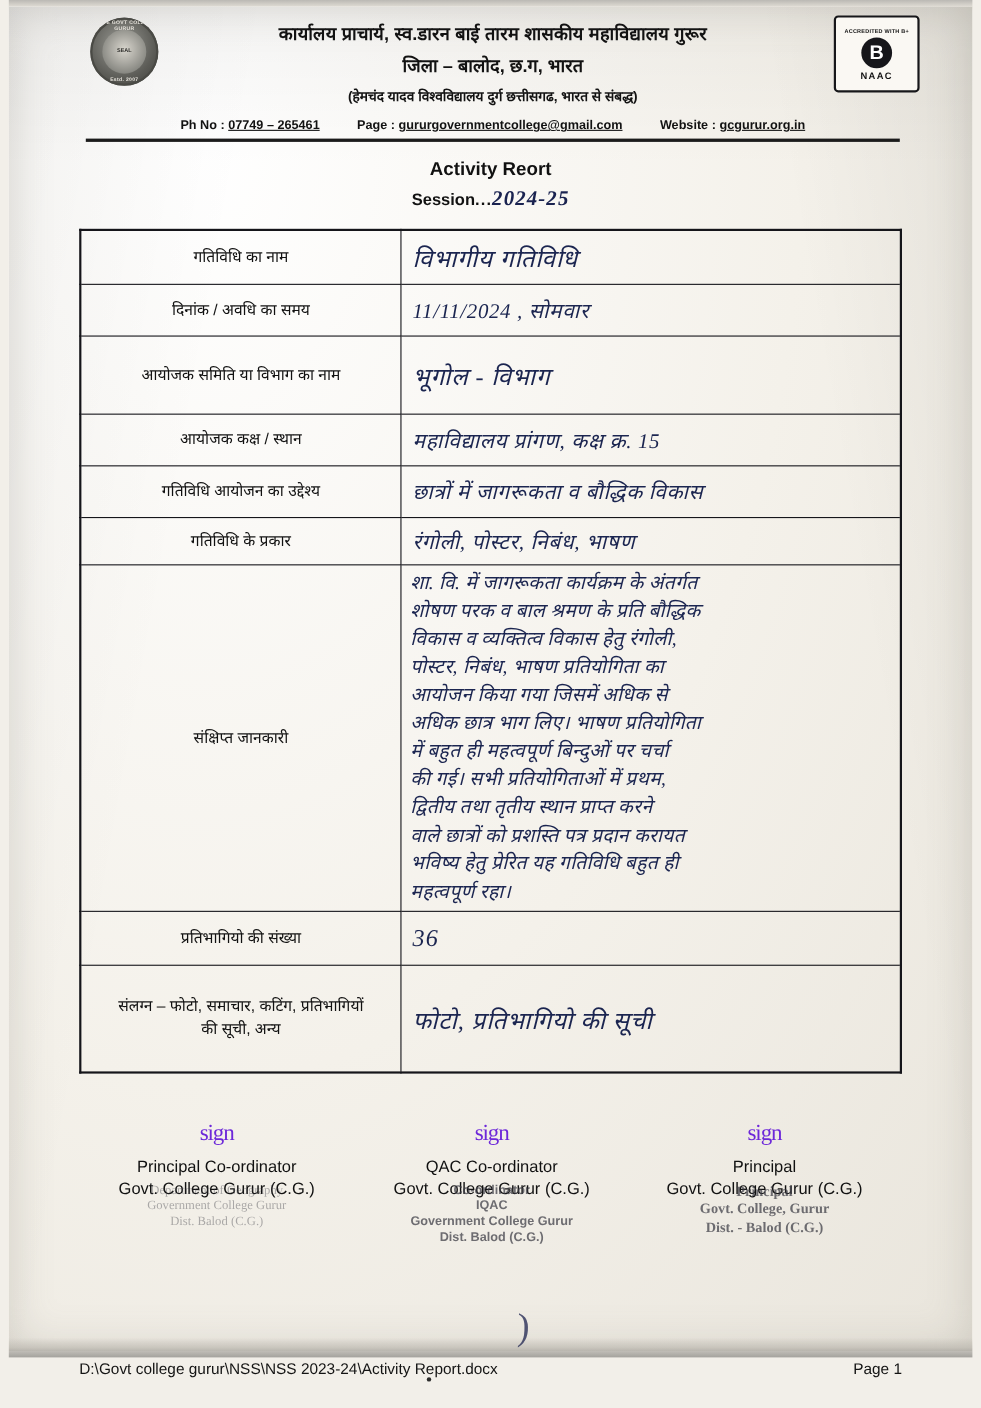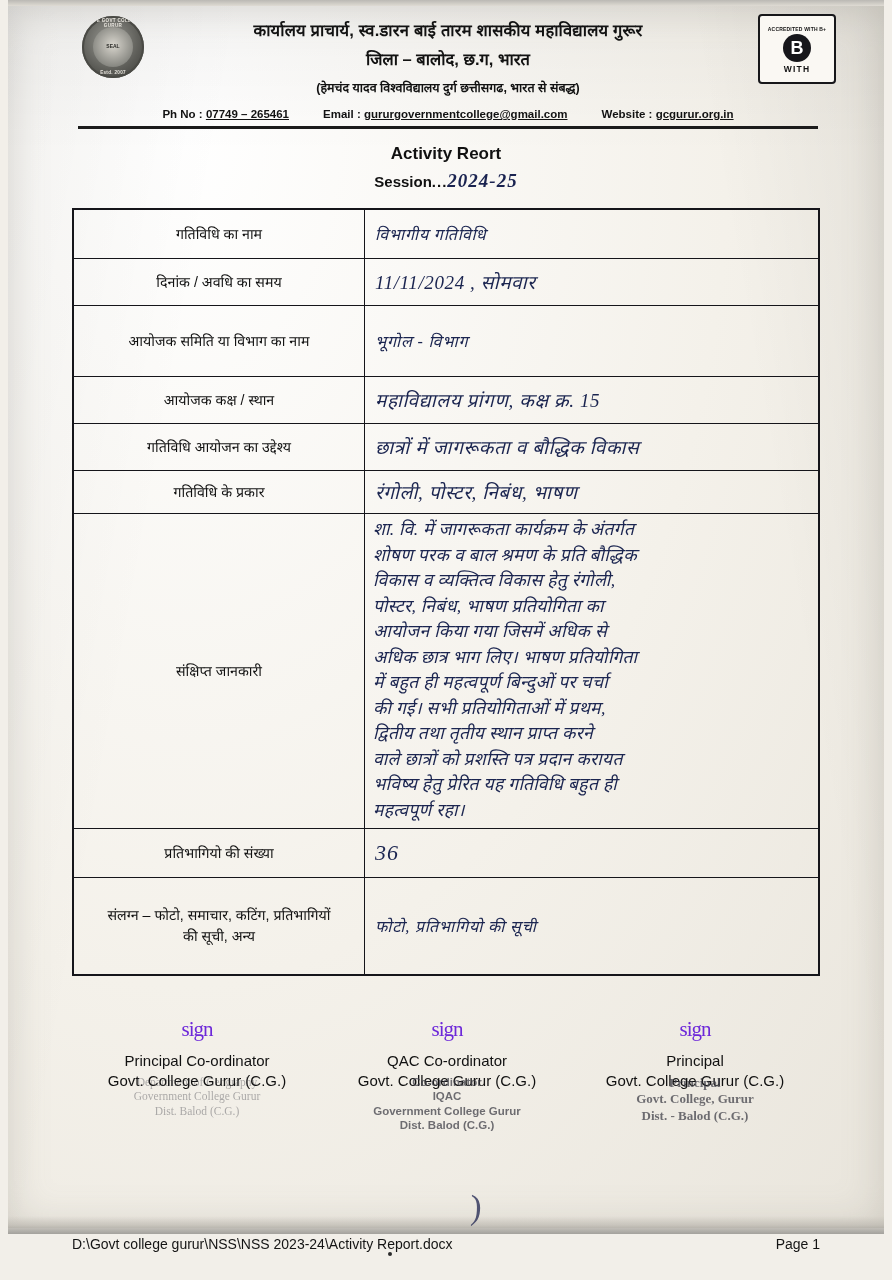--- a/index.html
+++ b/index.html
@@ -158,21 +158,21 @@
     padding: 4px 10px;
     font-family: "Liberation Serif", serif;
     color: #1b2550;
   }
   .hw {
     font-family: "Liberation Serif", serif;
     color: #1b2550;
     font-style: italic;
   }
   .hw-1 { font-size: 19px; letter-spacing: .6px; }
-  .hw-big { font-size: 16px; letter-spacing: .8px; }
+  .hw-big { font-size: 22px; letter-spacing: .8px; }
   .hw-num { font-size: 22px; letter-spacing: 1px; }
   .para .ln {
     font-family: "Liberation Serif", serif;
     font-style: italic;
     color: #1b2550;
     font-size: 17.5px;
     line-height: 25.5px;
     letter-spacing: .3px;
     white-space: nowrap;
   }
@@ -240,35 +240,35 @@
   <div class="logo-left">
     <div class="ring-txt">STATE GOVT COLLEGE GURUR</div>
     <div class="inner">SEAL</div>
     <div class="ring-txt b">Estd. 2007</div>
   </div>
 
   <div class="logo-right">
     <div class="naac-badge">
       <div class="naac-top">ACCREDITED WITH B+</div>
       <div class="naac-circle">B</div>
-      <div class="naac-bot">WITH</div>
+      <div class="naac-bot">NAAC</div>
     </div>
   </div>
 
   <div class="header">
     <div class="h-line1">कार्यालय प्राचार्य, स्व.डारन बाई तारम शासकीय महाविद्यालय गुरूर</div>
     <div class="h-line2">जिला – बालोद, छ.ग, भारत</div>
     <div class="h-line3">(हेमचंद यादव विश्वविद्यालय दुर्ग छत्तीसगढ, भारत से संबद्ध)</div>
     <div class="h-contact">
       <span>
         <span>Ph No :</span>
         <u>07749 – 265461</u>
       </span>
       <span>
-        <span>Email :</span>
+        <span>Page :</span>
         <u>gururgovernmentcollege@gmail.com</u>
       </span>
       <span>
         <span>Website :</span>
         <u>gcgurur.org.in</u>
       </span>
     </div>
   </div>
   <div class="rule"></div>
 

